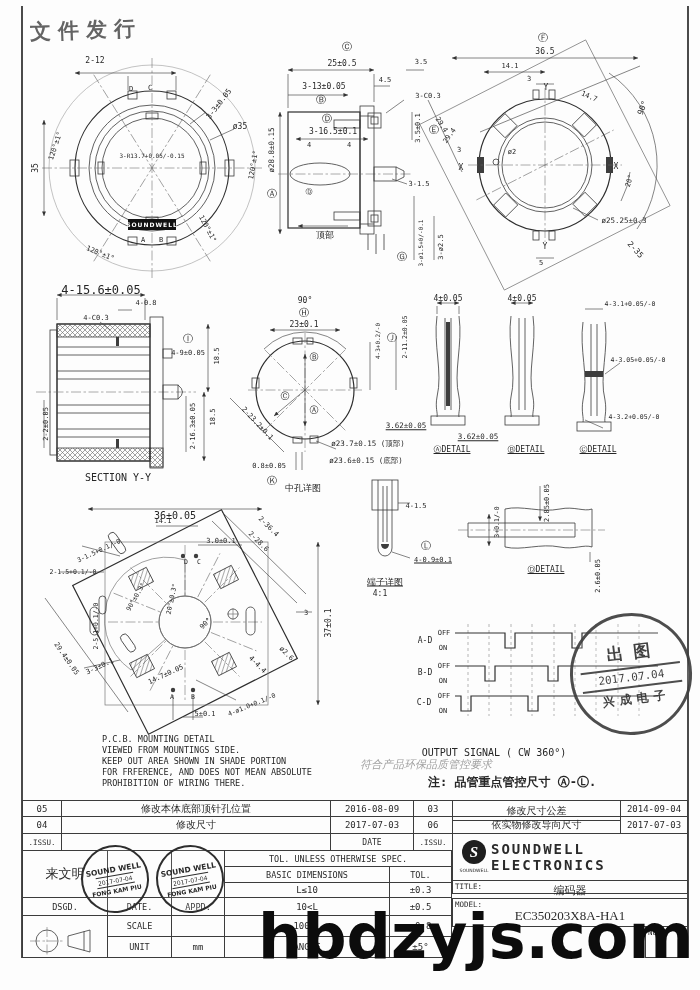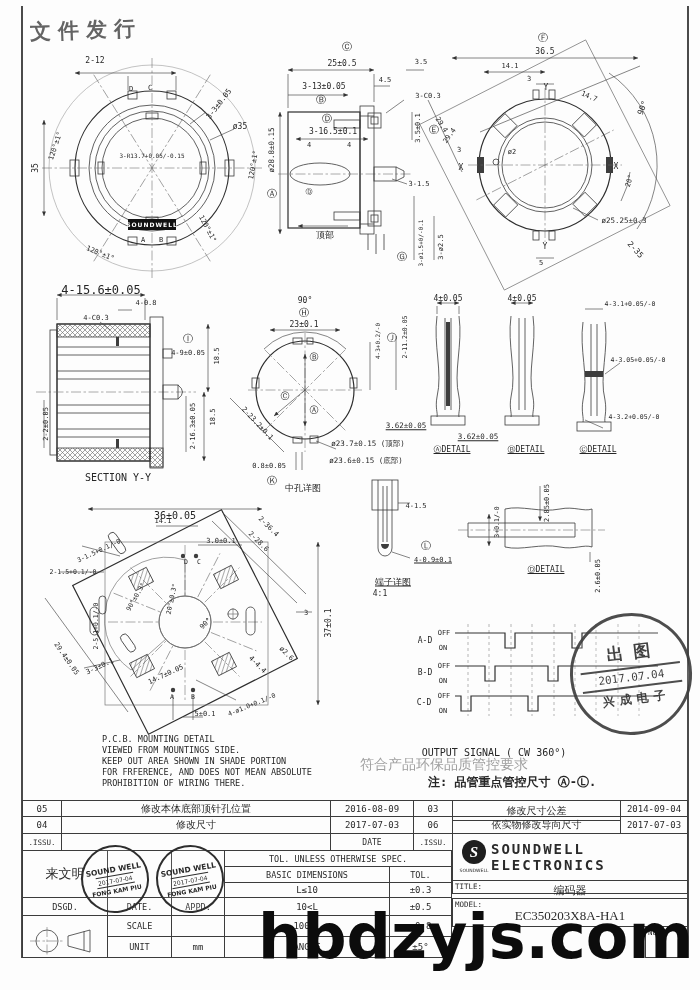--- a/index.html
+++ b/index.html
@@ -424,21 +424,21 @@
       <span class="lbl" style="left: 630px; top: 304px; font-size: 6.5px; transform: translate(-50%, -50%);">4-3.1+0.05/-0</span>
       <span class="lbl" style="left: 638px; top: 360px; font-size: 6.5px; transform: translate(-50%, -50%);">4-3.05+0.05/-0</span>
       <span class="lbl u" style="left: 478px; top: 437px; font-size: 7.5px; transform: translate(-50%, -50%);">3.62±0.05</span>
       <span class="lbl" style="left: 634px; top: 417px; font-size: 6.5px; transform: translate(-50%, -50%);">4-3.2+0.05/-0</span>
       <span class="lbl u" style="left: 452px; top: 450px; font-size: 8px; transform: translate(-50%, -50%);">ⒶDETAIL</span>
       <span class="lbl u" style="left: 526px; top: 450px; font-size: 8px; transform: translate(-50%, -50%);">ⒷDETAIL</span>
       <span class="lbl u" style="left: 598px; top: 450px; font-size: 8px; transform: translate(-50%, -50%);">ⒸDETAIL</span>
       <span class="lbl" style="left: 416px; top: 506px; font-size: 7px; transform: translate(-50%, -50%);">4-1.5</span>
       <span class="lbl" style="left: 426px; top: 546px; font-size: 10px; transform: translate(-50%, -50%);">Ⓛ</span>
       <span class="lbl u" style="left: 433px; top: 560px; font-size: 7px; transform: translate(-50%, -50%);">4-0.9±0.1</span>
-      <span class="lbl u" style="left: 385px; top: 582px; font-size: 9px; transform: translate(-50%, -50%); margin-left: 8px;">端子详图</span>
+      <span class="lbl u" style="left: 385px; top: 582px; font-size: 9px; transform: translate(-50%, -50%);">端子详图</span>
       <span class="lbl" style="left: 380px; top: 594px; font-size: 8px; transform: translate(-50%, -50%);">4:1</span>
       <span class="lbl" style="left: 547px; top: 503px; font-size: 7px; transform: translate(-50%, -50%) rotate(-90deg);">2.85±0.05</span>
       <span class="lbl" style="left: 497px; top: 522px; font-size: 6.5px; transform: translate(-50%, -50%) rotate(-90deg);">3+0.1/-0</span>
       <span class="lbl u" style="left: 546px; top: 570px; font-size: 8px; transform: translate(-50%, -50%);">ⒹDETAIL</span>
       <span class="lbl" style="left: 598px; top: 576px; font-size: 7px; transform: translate(-50%, -50%) rotate(-90deg);">2.6±0.05</span>
       <span class="lbl" style="left: 175px; top: 516px; font-size: 10px; transform: translate(-50%, -50%);">36±0.05</span>
       <span class="lbl" style="left: 163px; top: 521px; font-size: 7px; transform: translate(-50%, -50%);">14.1</span>
       <span class="lbl" style="left: 221px; top: 541px; font-size: 7px; transform: translate(-50%, -50%);">3.0±0.1</span>
       <span class="lbl" style="left: 186px; top: 562px; font-size: 6.5px; transform: translate(-50%, -50%);">D</span>
       <span class="lbl" style="left: 199px; top: 562px; font-size: 6.5px; transform: translate(-50%, -50%);">C</span>
@@ -469,21 +469,21 @@
       <span class="lbl" style="left: 425px; top: 641px; font-size: 8px; transform: translate(-50%, -50%);">A-D</span>
       <span class="lbl" style="left: 444px; top: 633px; font-size: 7px; transform: translate(-50%, -50%);">OFF</span>
       <span class="lbl" style="left: 443px; top: 648px; font-size: 7px; transform: translate(-50%, -50%);">ON</span>
       <span class="lbl" style="left: 425px; top: 673px; font-size: 8px; transform: translate(-50%, -50%);">B-D</span>
       <span class="lbl" style="left: 444px; top: 666px; font-size: 7px; transform: translate(-50%, -50%);">OFF</span>
       <span class="lbl" style="left: 443px; top: 681px; font-size: 7px; transform: translate(-50%, -50%);">ON</span>
       <span class="lbl" style="left: 424px; top: 703px; font-size: 8px; transform: translate(-50%, -50%);">C-D</span>
       <span class="lbl" style="left: 444px; top: 696px; font-size: 7px; transform: translate(-50%, -50%);">OFF</span>
       <span class="lbl" style="left: 443px; top: 711px; font-size: 7px; transform: translate(-50%, -50%);">ON</span>
       <span class="lbl" style="left: 494px; top: 753px; font-size: 10px; transform: translate(-50%, -50%);">OUTPUT SIGNAL ( CW 360°)</span>
-      <span class="lbl" style="left: 360px; top: 764px; font-size: 14px; color: rgb(159, 159, 159); transform: translate(0px, -50%);">符合产品环保品质管控要求</span>
+      <span class="lbl" style="left: 360px; top: 764px; font-size: 11px; color: rgb(159, 159, 159); transform: translate(0px, -50%); font-style: italic;">符合产品环保品质管控要求</span>
       <span class="lbl" style="left: 428px; top: 782px; font-size: 12px; font-weight: bold; transform: translate(0px, -50%);">注: 品管重点管控尺寸 Ⓐ-Ⓛ.</span>
     </div>
 
   <div class="hdr-stamp">文件发行</div>
 
   <div class="brand-chip">SOUNDWELL</div>
 
   <div class="rel-stamp">
     <div class="rs1">出图</div>
     <div class="rs2">2017.07.04</div>

